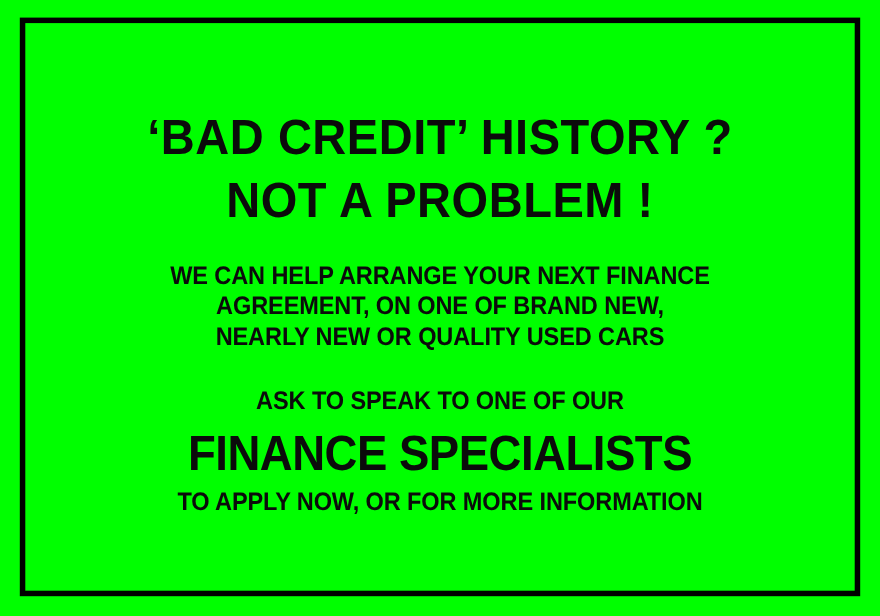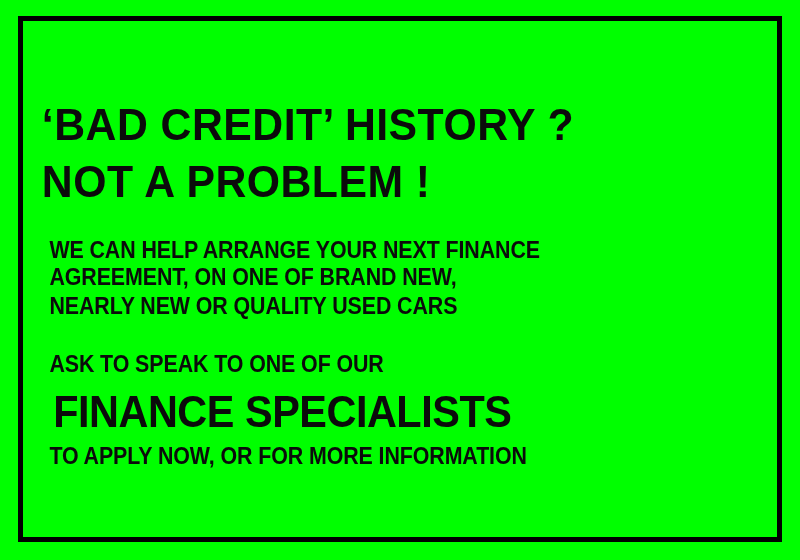--- a/index.html
+++ b/index.html
@@ -30,20 +30,21 @@
     box-sizing: border-box;
   }
   #content {
     position: absolute;
     left: 23px;
     top: 21px;
     width: 754px;
     height: 516px;
     box-sizing: border-box;
     color: #000000;
+    text-align: center;
   }
   .line {
     display: block;
     white-space: nowrap;
     color: #0b0b0b;
     font-weight: bold;
     line-height: 1.0;
   }
   .headline {
     font-size: 45px;

